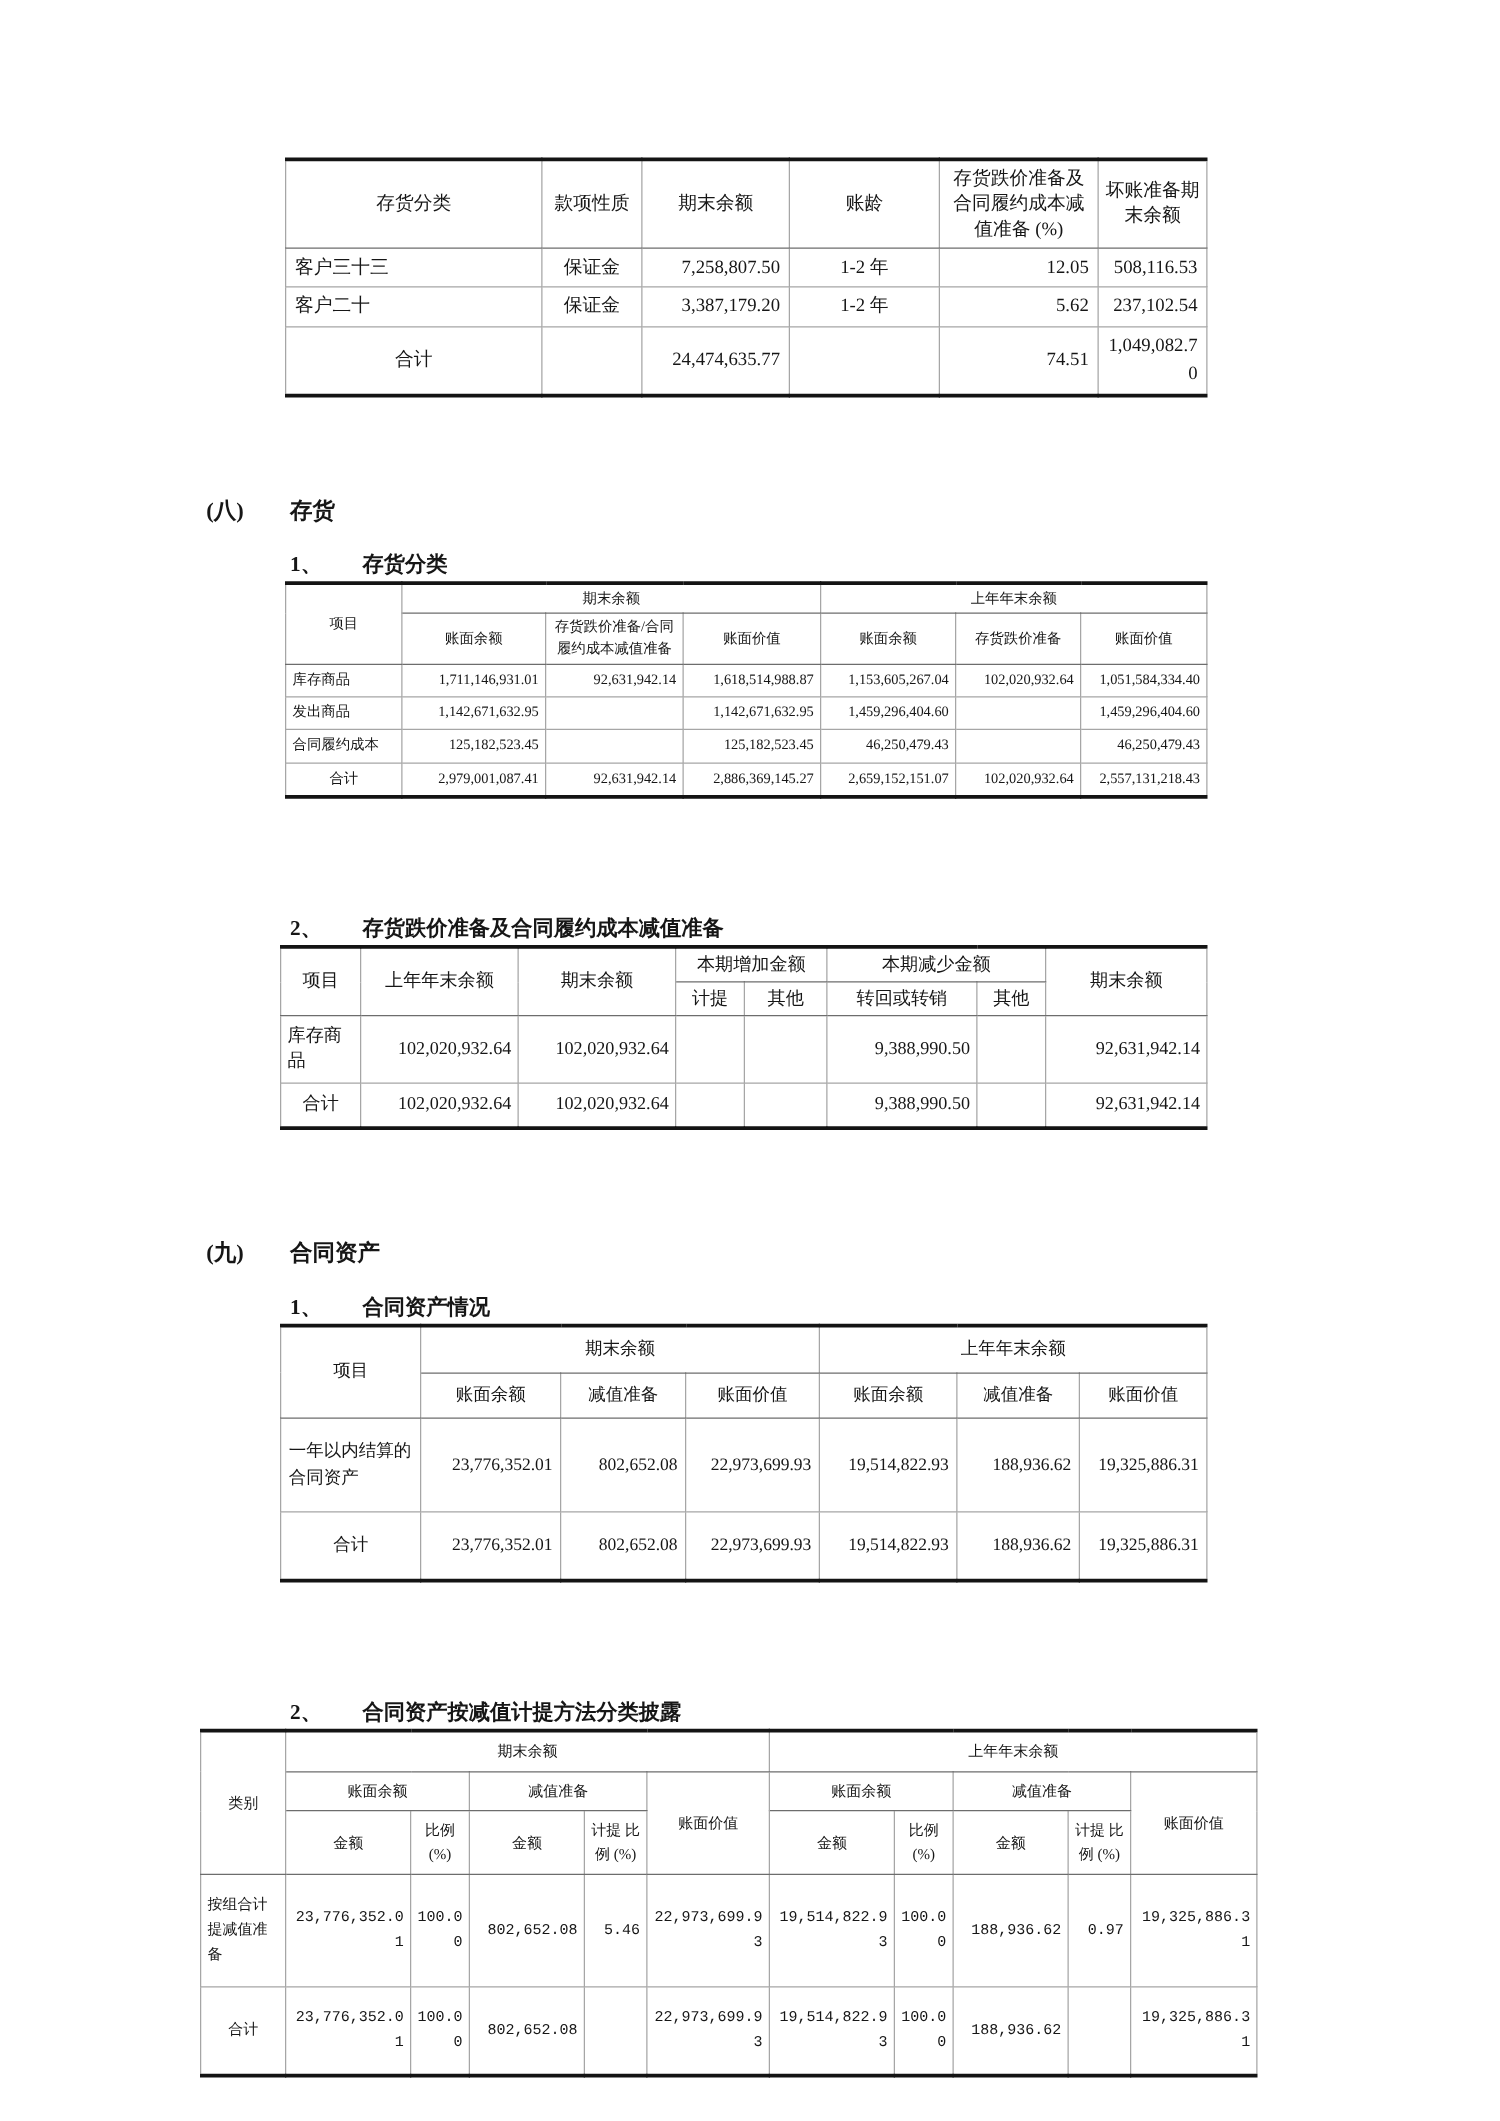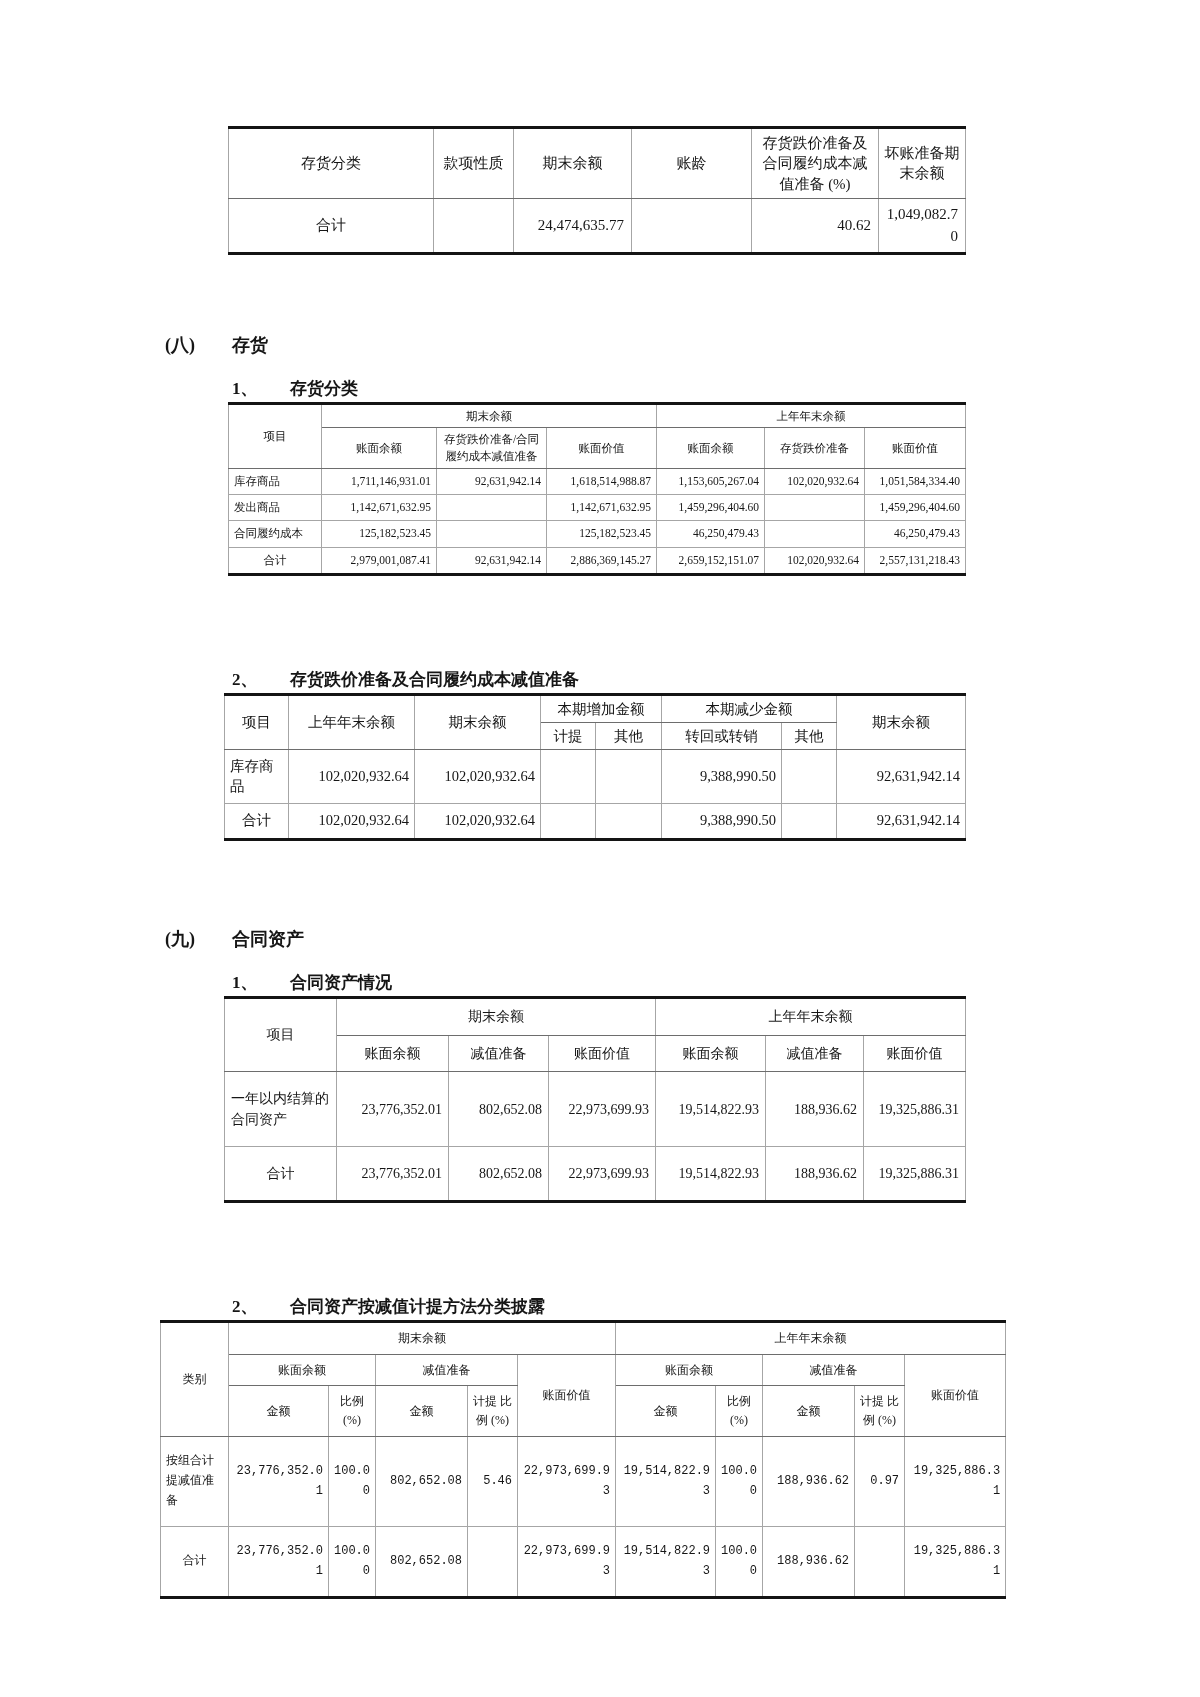--- a/index.html
+++ b/index.html
@@ -71,25 +71,41 @@
         <th>存货分类</th>
         <th>款项性质</th>
         <th>期末余额</th>
         <th>账龄</th>
         <th>存货跌价准备及合同履约成本减值准备 (%)</th>
         <th>坏账准备期末余额</th>
       </tr>
     </thead>
     <tbody>
         <tr>
+          <td class="lft">客户三十三</td>
+          <td class="ctr">保证金</td>
+          <td class="rgt">7,258,807.50</td>
+          <td class="ctr">1-2 年</td>
+          <td class="rgt">12.05</td>
+          <td class="rgt">508,116.53</td>
+        </tr>
+        <tr>
+          <td class="lft">客户二十</td>
+          <td class="ctr">保证金</td>
+          <td class="rgt">3,387,179.20</td>
+          <td class="ctr">1-2 年</td>
+          <td class="rgt">5.62</td>
+          <td class="rgt">237,102.54</td>
+        </tr>
+        <tr>
           <td class="lft ctr">合计</td>
           <td class="ctr"></td>
           <td class="rgt">24,474,635.77</td>
           <td class="ctr"></td>
-          <td class="rgt">40.62</td>
+          <td class="rgt">74.51</td>
           <td class="rgt">1,049,082.70</td>
         </tr>
       </tbody>
   </table>
 
   <div class="sec-heading gap-a">
     <span class="idx">(八)</span>
     <span>存货</span>
   </div>
 

